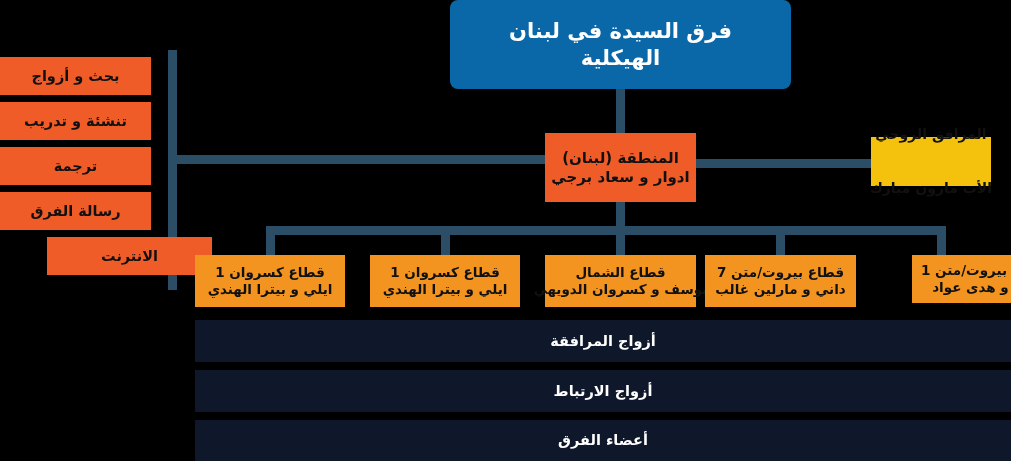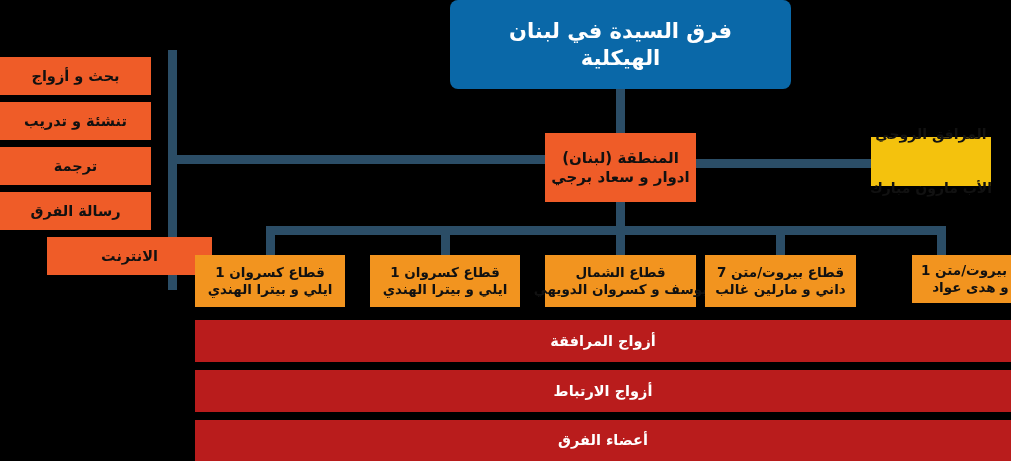--- a/index.html
+++ b/index.html
@@ -65,21 +65,21 @@
   
   .sector-box {
     background: #F2941F;
     color: #111111;
     font-size: 13.5px;
     font-weight: bold;
   }
 
   
   .bar-box {
-    background: #b91c1c;
+    background: #0f172a;
     color: #ffffff;
     font-size: 14.5px;
     font-weight: bold;
   }
 
   
   .conn {
     position: absolute;
     background: #2B4D66;
   }

